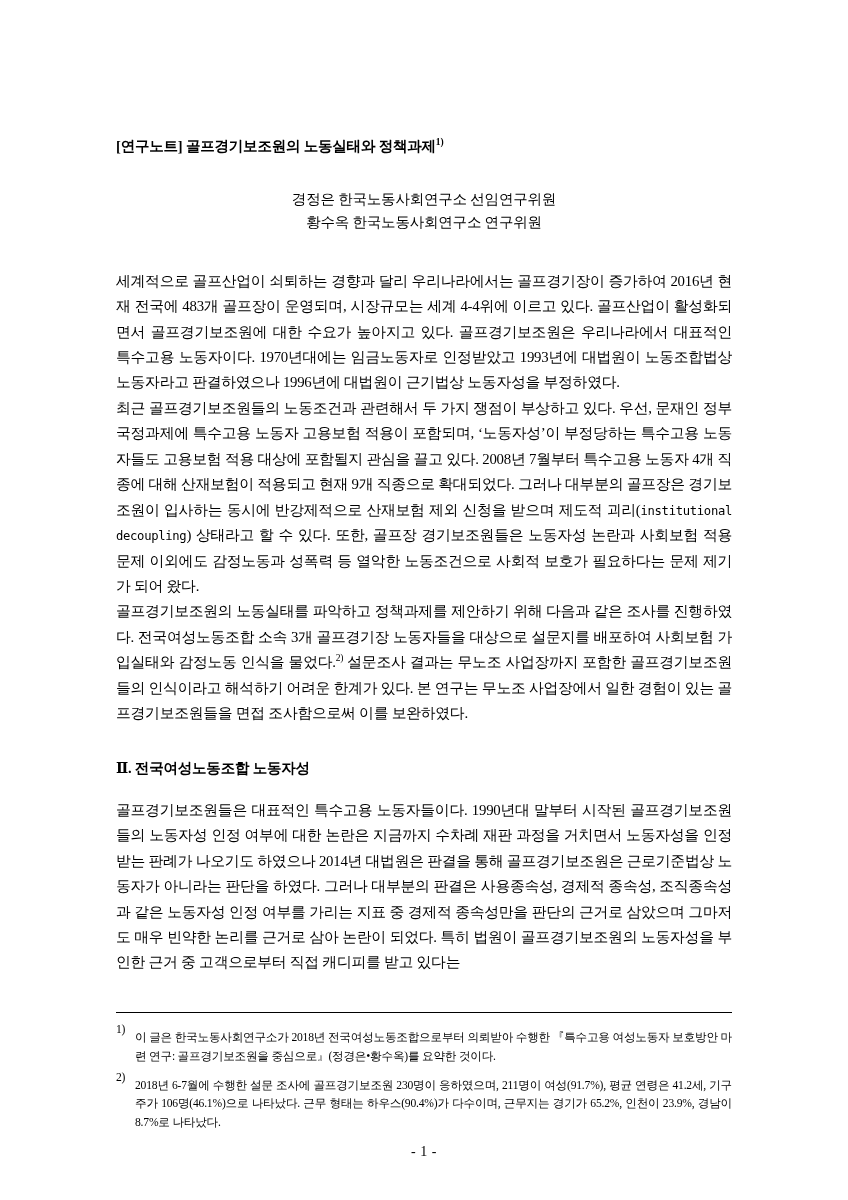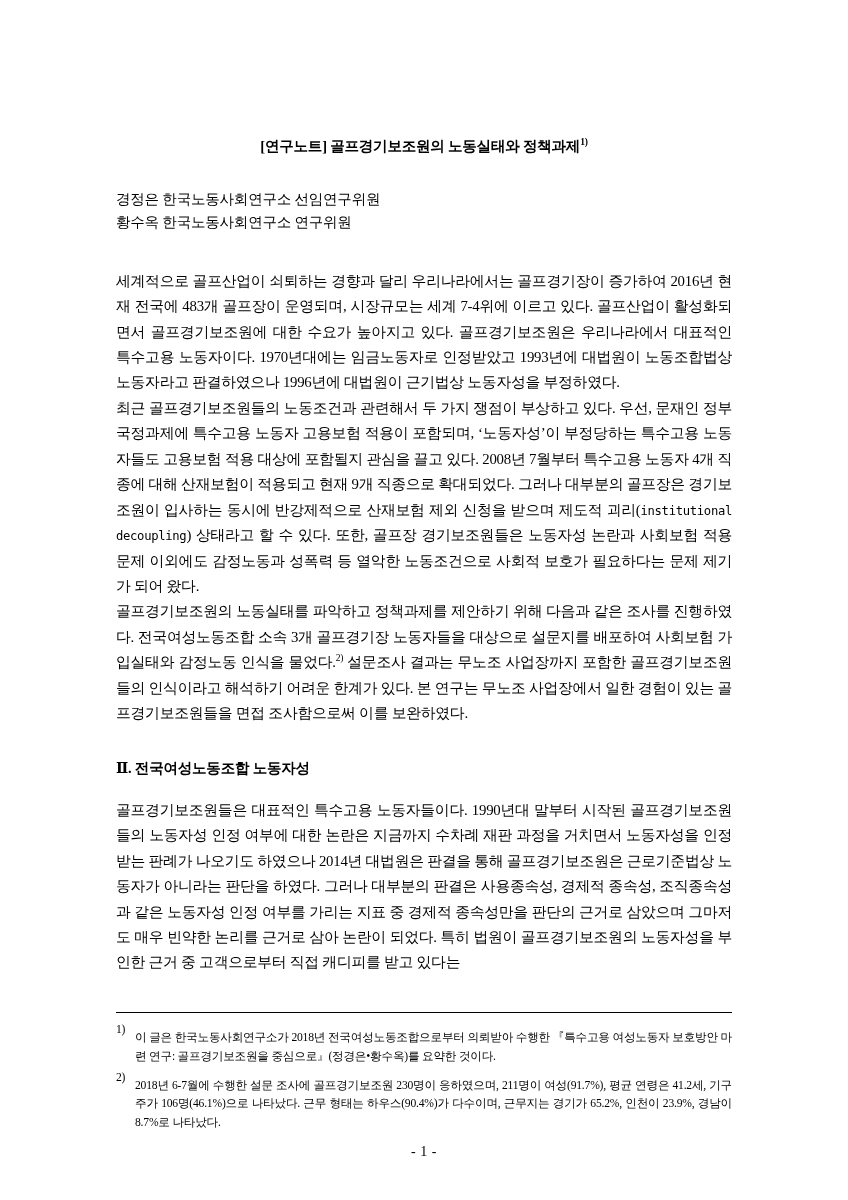--- a/index.html
+++ b/index.html
@@ -21,32 +21,32 @@
     position: absolute;
     left: 116px;
     top: 136px;
     width: 616px;
   }
   .doc-title {
     font-size: 14.5px;
     line-height: 1.5;
     margin: 0 0 30px 0;
     letter-spacing: -0.2px;
-    text-align: center;
   }
   .doc-title sup {
     font-size: 9.5px;
     vertical-align: super;
     line-height: 0;
   }
   .authors {
     font-size: 14.5px;
     line-height: 1.62;
     margin: 8px 0 34px 0;
     letter-spacing: -0.2px;
+    text-align: center;
   }
   .section-head {
     font-size: 14.5px;
     line-height: 1.6;
     margin: 0 0 18px 0;
     letter-spacing: -0.2px;
   }
   .section-head.sub {
     margin: 0 0 4px 0;
   }
@@ -115,21 +115,21 @@
   <div class="content">
 
     <h1 class="doc-title"><span>[연구노트] 골프경기보조원의 노동실태와 정책과제</span><sup>1)</sup></h1>
 
     <div class="authors">
       <div>경정은 한국노동사회연구소 선임연구위원</div>
       <div>황수옥 한국노동사회연구소 연구위원</div>
     </div>
 
 
-    <p class="body-par">세계적으로 골프산업이 쇠퇴하는 경향과 달리 우리나라에서는 골프경기장이 증가하여 2016년 현재 전국에 483개 골프장이 운영되며, 시장규모는 세계 7-4위에 이르고 있다. 골프산업이 활성화되면서 골프경기보조원에 대한 수요가 높아지고 있다. 골프경기보조원은 우리나라에서 대표적인 특수고용 노동자이다. 1970년대에는 임금노동자로 인정받았고 1993년에 대법원이 노동조합법상 노동자라고 판결하였으나 1996년에 대법원이 근기법상 노동자성을 부정하였다.</p>
+    <p class="body-par">세계적으로 골프산업이 쇠퇴하는 경향과 달리 우리나라에서는 골프경기장이 증가하여 2016년 현재 전국에 483개 골프장이 운영되며, 시장규모는 세계 4-4위에 이르고 있다. 골프산업이 활성화되면서 골프경기보조원에 대한 수요가 높아지고 있다. 골프경기보조원은 우리나라에서 대표적인 특수고용 노동자이다. 1970년대에는 임금노동자로 인정받았고 1993년에 대법원이 노동조합법상 노동자라고 판결하였으나 1996년에 대법원이 근기법상 노동자성을 부정하였다.</p>
     <p class="body-par">최근 골프경기보조원들의 노동조건과 관련해서 두 가지 쟁점이 부상하고 있다. 우선, 문재인 정부 국정과제에 특수고용 노동자 고용보험 적용이 포함되며, ‘노동자성’이 부정당하는 특수고용 노동자들도 고용보험 적용 대상에 포함될지 관심을 끌고 있다. 2008년 7월부터 특수고용 노동자 4개 직종에 대해 산재보험이 적용되고 현재 9개 직종으로 확대되었다. 그러나 대부분의 골프장은 경기보조원이 입사하는 동시에 반강제적으로 산재보험 제외 신청을 받으며 제도적 괴리(<span class="mono-inline">institutional decoupling</span>) 상태라고 할 수 있다. 또한, 골프장 경기보조원들은 노동자성 논란과 사회보험 적용 문제 이외에도 감정노동과 성폭력 등 열악한 노동조건으로 사회적 보호가 필요하다는 문제 제기가 되어 왔다.</p>
     <p class="body-par"><span>골프경기보조원의 노동실태를 파악하고 정책과제를 제안하기 위해 다음과 같은 조사를 진행하였다. 전국여성노동조합 소속 3개 골프경기장 노동자들을 대상으로 설문지를 배포하여 사회보험 가입실태와 감정노동 인식을 물었다.</span><sup>2)</sup><span> 설문조사 결과는 무노조 사업장까지 포함한 골프경기보조원들의 인식이라고 해석하기 어려운 한계가 있다. 본 연구는 무노조 사업장에서 일한 경험이 있는 골프경기보조원들을 면접 조사함으로써 이를 보완하였다.</span></p>
 
     <h2 class="section-head gap-before">Ⅱ. 전국여성노동조합 노동자성</h2>
 
 
     <p class="body-par">골프경기보조원들은 대표적인 특수고용 노동자들이다. 1990년대 말부터 시작된 골프경기보조원들의 노동자성 인정 여부에 대한 논란은 지금까지 수차례 재판 과정을 거치면서 노동자성을 인정받는 판례가 나오기도 하였으나 2014년 대법원은 판결을 통해 골프경기보조원은 근로기준법상 노동자가 아니라는 판단을 하였다. 그러나 대부분의 판결은 사용종속성, 경제적 종속성, 조직종속성과 같은 노동자성 인정 여부를 가리는 지표 중 경제적 종속성만을 판단의 근거로 삼았으며 그마저도 매우 빈약한 논리를 근거로 삼아 논란이 되었다. 특히 법원이 골프경기보조원의 노동자성을 부인한 근거 중 고객으로부터 직접 캐디피를 받고 있다는</p>
 
   </div>
 

